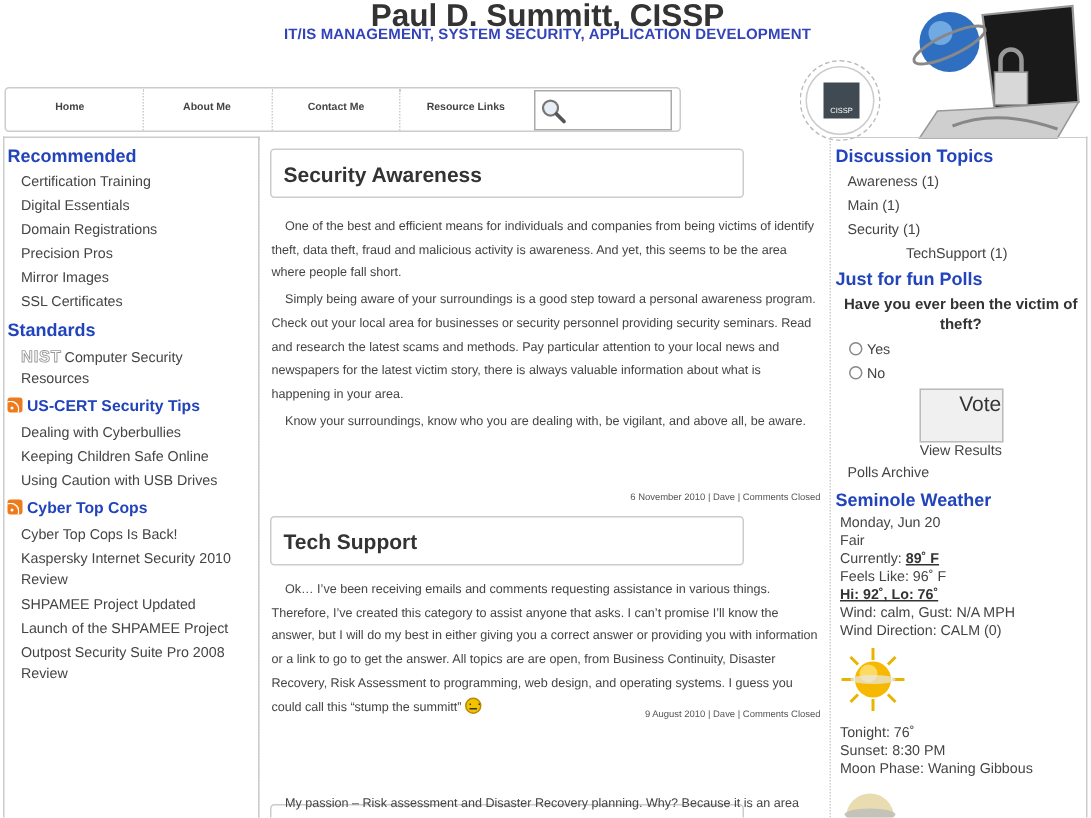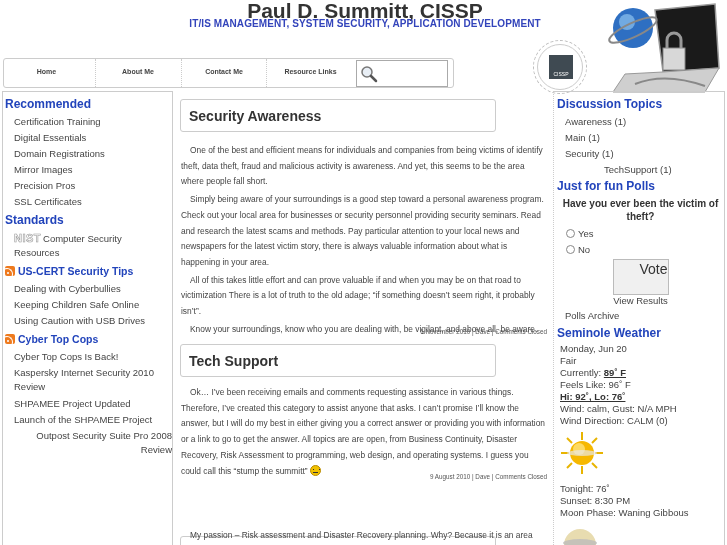--- a/index.html
+++ b/index.html
@@ -96,22 +96,22 @@
   </div>
 </div>
 
 <div class="col-left">
   <div style="padding:5px 0 0 2px;">
     <div class="widget-title">Recommended</div>
     <div style="margin-top:3px;">
       <div class="list-item">Certification Training</div>
       <div class="list-item">Digital Essentials</div>
       <div class="list-item">Domain Registrations</div>
+      <div class="list-item">Precision Pros</div>
       <div class="list-item">Mirror Images</div>
-      <div class="list-item">Precision Pros</div>
       <div class="list-item">SSL Certificates</div>
     </div>
 
     <div class="widget-title" style="margin-top:3px;">Standards</div>
     <div class="list-item" style="margin-top:4px;line-height:15px;">
       <span class="nist-logo">NIST</span><span>Computer Security</span>
     </div>
     <div class="list-item" style="padding-left:9px;line-height:14px;">Resources</div>
 
     <div class="widget-title" style="margin-top:5px;font-size:10.5px;">
@@ -124,33 +124,32 @@
     </div>
 
     <div class="widget-title" style="margin-top:4px;font-size:10.5px;">
       <span class="rss-icon"></span><span>Cyber Top Cops</span>
     </div>
     <div style="margin-top:4px;line-height:14px;">
       <div class="list-item" style="line-height:16px;">Cyber Top Cops Is Back!</div>
       <div class="list-item" style="line-height:14px;padding-top:1px;padding-bottom:2px;">Kaspersky Internet Security 2010 Review</div>
       <div class="list-item" style="line-height:16px;">SHPAMEE Project Updated</div>
       <div class="list-item" style="line-height:16px;">Launch of the SHPAMEE Project</div>
-      <div class="list-item" style="line-height:14px;padding-top:1px;text-align:right;">Outpost Security Suite Pro 2008 Review</div>
+      <div class="list-item" style="line-height:14px;padding-top:1px;">Outpost Security Suite Pro 2008 Review</div>
     </div>
   </div>
 </div>
 <div class="col-left-divider"></div>
 
 <div class="post-title-box" style="top:99px;">
   <div class="post-title">Security Awareness</div>
 </div>
 <div class="post-body" style="top:143px;">
   <p>One of the best and efficient means for individuals and companies from being victims of identify theft, data theft, fraud and malicious activity is awareness. And yet, this seems to be the area where people fall short.</p>
   <p>Simply being aware of your surroundings is a good step toward a personal awareness program. Check out your local area for businesses or security personnel providing security seminars. Read and research the latest scams and methods. Pay particular attention to your local news and newspapers for the latest victim story, there is always valuable information about what is happening in your area.</p>
-  <p>All of this takes little effort and can prove valuable if and when you may be on that road to victimization There is a lot of truth to the old adage; “if something doesn’t seem right, it probably isn’t”.</p>
   <p>Know your surroundings, know who you are dealing with, be vigilant, and above all, be aware.</p>
 </div>
 <div class="post-meta" style="top:328px;">6 November 2010 | Dave | Comments Closed</div>
 
 <div class="post-title-box" style="top:344px;">
   <div class="post-title">Tech Support</div>
 </div>
 <div class="post-body" style="top:385px;">
   <p><span>Ok… I’ve been receiving emails and comments requesting assistance in various things. Therefore, I’ve created this category to assist anyone that asks. I can’t promise I’ll know the answer, but I will do my best in either giving you a correct answer or providing you with information or a link to go to get the answer. All topics are are open, from Business Continuity, Disaster Recovery, Risk Assessment to programming, web design, and operating systems. I guess you could call this “stump the summitt”</span> <span class="smiley"></span></p>
 </div>

